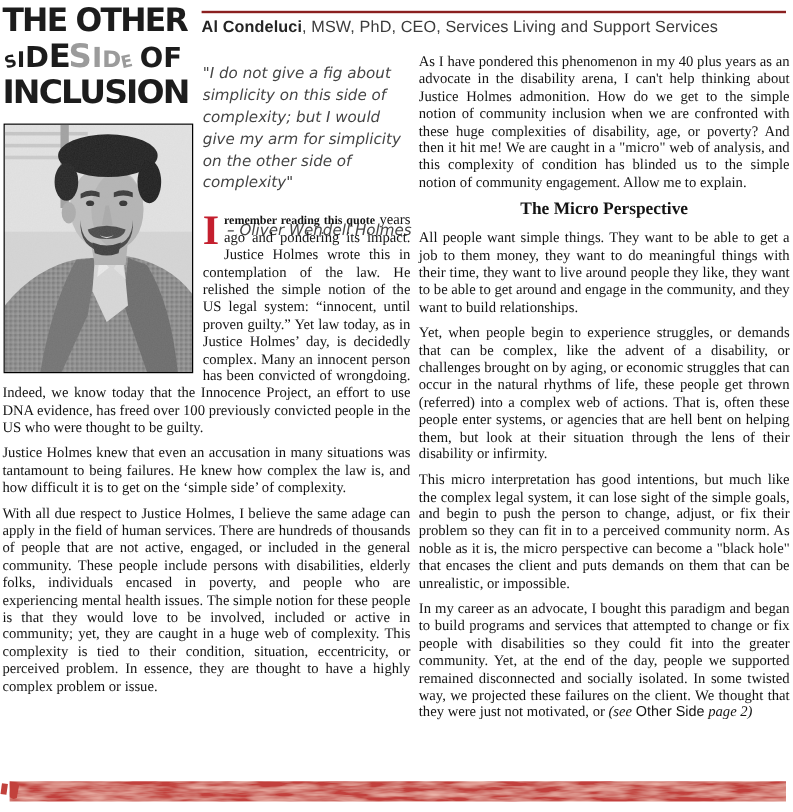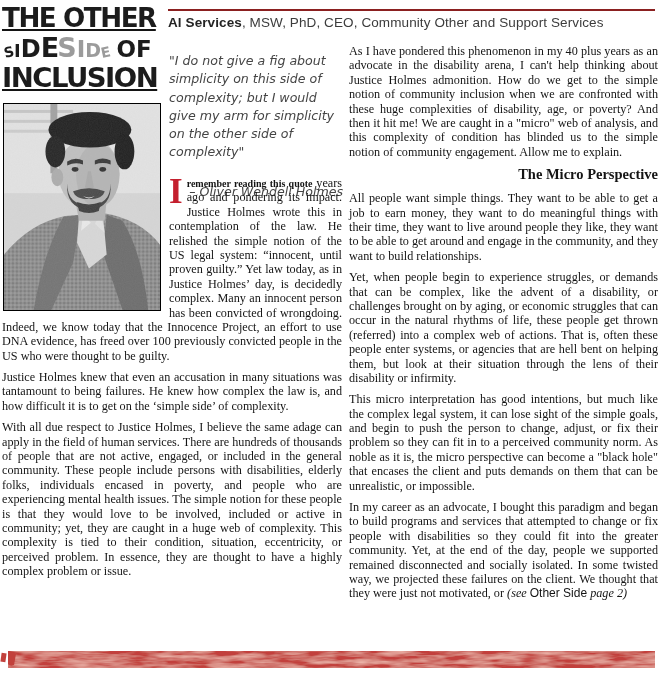--- a/index.html
+++ b/index.html
@@ -10,21 +10,21 @@
     --ink:#141414;
   }
   *{margin:0;padding:0;box-sizing:border-box;}
   html,body{background:#fff;}
   .page{
     position:relative;width:661px;height:677px;background:#ffffff;overflow:hidden;
     font-family:"Liberation Serif",serif;color:var(--ink);
   }
 
   
-  .masthead{position:absolute;left:2px;top:4px;width:164px;line-height:1;text-decoration:underline;}
+  .masthead{position:absolute;left:2px;top:4px;width:164px;line-height:1;}
   .title-line{font-family:"DejaVu Sans","Liberation Sans",sans-serif;font-weight:800;color:#1c1c1c;white-space:nowrap;}
   .t1{font-size:27px;letter-spacing:-1.5px;transform:scaleX(.97);transform-origin:left top;}
   .t3{font-size:27px;letter-spacing:-1.5px;margin-top:3px;transform:scaleX(1.02);transform-origin:left top;}
   .t2{margin-top:5px;margin-left:2px;white-space:nowrap;font-family:"DejaVu Sans","Liberation Sans",sans-serif;font-weight:700;}
   .t2 .word{display:inline-block;}
   .t2 .word span{display:inline-block;vertical-align:baseline;line-height:.9;}
   .w-side1{color:#1c1c1c;}
   .w-side1 .l0{font-size:14px;transform:rotate(-14deg);}
   .w-side1 .l1{font-size:18px;}
   .w-side1 .l2{font-size:24px;}
@@ -56,21 +56,21 @@
   .body-text{font-size:12.2px;line-height:1.18;text-align:justify;color:var(--ink);}
   .body-text p{margin-bottom:7px;}
   .left-region{position:absolute;left:2px;top:176px;width:340px;}
   .photo-spacer{float:left;width:167px;height:136px;}
   .drop-cap{float:left;font-size:35px;line-height:.8;font-weight:bold;color:var(--dropcap-red);
     margin:2px 4px 0 0;font-family:"Liberation Serif",serif;}
   .lead-bold{font-weight:bold;font-size:10px;}
   .ital{}
 
   .right-col{position:absolute;left:349px;top:44px;width:309px;}
-  .section-heading{font-size:14.5px;font-weight:bold;text-align:right;margin:3px 0 8px 0;}
+  .section-heading{font-size:14.5px;font-weight:bold;text-align:center;margin:3px 0 8px 0;}
   .cont-note{white-space:nowrap;}
   .cont-note .pre,.cont-note .post{font-style:italic;}
   .cont-note .name{font-family:"Liberation Sans",sans-serif;font-size:12px;}
 
   
   .bottom-bar{position:absolute;left:8px;top:651px;width:647px;height:17px;}
   .bottom-bar svg{display:block;width:100%;height:100%;}
   .bar-speck{position:absolute;left:1px;top:653px;width:5px;height:9px;background:var(--bar-red);
     transform:rotate(8deg);}
 </style>
@@ -82,21 +82,21 @@
   <div class="masthead">
     <div class="title-line t1">THE OTHER</div>
     <div class="t2">
       <span class="word w-side1"><span class="l0">S</span><span class="l1">I</span><span class="l2">D</span><span class="l3">E</span></span><span class="word w-side2"><span class="l0">S</span><span class="l1">I</span><span class="l2">D</span><span class="l3">E</span></span><span class="word w-of">OF</span>
     </div>
     <div class="title-line t3">INCLUSION</div>
   </div>
 
   <div class="top-rule"></div>
   <div class="byline">
-    <span class="name">Al Services</span><span>, MSW, PhD, CEO, Community Other and Support Services</span>
+    <span class="name">Al Condeluci</span><span>, MSW, PhD, CEO, Services Living and Support Services</span>
   </div>
 
   <div class="photo">
     <svg viewBox="0 0 158 208" preserveAspectRatio="none">
       <defs>
         <pattern id="tweed" width="4" height="4" patternUnits="userSpaceOnUse">
           <rect width="4" height="4" fill="#8e8e8e"></rect>
           <rect x="0" y="0" width="2" height="2" fill="#7c7c7c"></rect>
           <rect x="2" y="2" width="2" height="2" fill="#9a9a9a"></rect>
         </pattern>
@@ -155,21 +155,21 @@
   <div class="left-region body-text">
     <div class="photo-spacer"></div>
     <p><span class="drop-cap">I</span><span class="lead-bold">remember reading this quote</span><span> years ago and pondering its impact. Justice Holmes wrote this in contemplation of the law. He relished the simple notion of the US legal system: “innocent, until proven guilty.” Yet law today, as in Justice Holmes’ day, is decidedly complex. Many an innocent person has been convicted of wrongdoing.  Indeed, we know today that the </span><span class="ital">Innocence Project</span><span>, an effort to use DNA evidence, has freed over 100 previously convicted people in the US who were thought to be guilty.</span></p>
     <p>Justice Holmes knew that even an accusation in many situations was tantamount to being failures. He knew how complex the law is, and how difficult it is to get on the ‘simple side’ of complexity.</p>
     <p>With all due respect to Justice Holmes, I believe the same adage can apply in the field of human services. There are hundreds of thousands of people that are not active, engaged, or included in the general community. These people include persons with disabilities, elderly folks, individuals encased in poverty, and people who are experiencing mental health issues. The simple notion for these people is that they would love to be involved, included or active in community; yet, they are caught in a huge web of complexity. This complexity is tied to their condition, situation, eccentricity, or perceived problem. In essence, they are thought to have a highly complex problem or issue.</p>
   </div>
 
   <div class="right-col body-text">
     <p>As I have pondered this phenomenon in my 40 plus years as an advocate in the disability arena, I can't help thinking about Justice Holmes admonition. How do we get to the simple notion of community inclusion when we are confronted with these huge complexities of disability, age, or poverty? And then it hit me! We are caught in a "micro" web of analysis, and this complexity of condition has blinded us to the simple notion of community engagement. Allow me to explain.</p>
     <div class="section-heading">The Micro Perspective</div>
-    <p>All people want simple things. They want to be able to get a job to earn money, they want to do meaningful things with their time, they want to live around people they like, they want to be able to get around and engage in the community, and they want to build relationships.</p>
+    <p>All people want simple things. They want to be able to get a job to them money, they want to do meaningful things with their time, they want to live around people they like, they want to be able to get around and engage in the community, and they want to build relationships.</p>
     <p>Yet, when people begin to experience struggles, or demands that can be complex, like the advent of a disability, or challenges brought on by aging, or economic struggles that can occur in the natural rhythms of life, these people get thrown (referred) into a complex web of actions. That is, often these people enter systems, or agencies that are hell bent on helping them, but look at their situation through the lens of their disability or infirmity.</p>
     <p>This micro interpretation has good intentions, but much like the complex legal system, it can lose sight of the simple goals, and begin to push the person to change, adjust, or fix their problem so they can fit in to a perceived community norm. As noble as it is, the micro perspective can become a "black hole" that encases the client and puts demands on them that can be unrealistic, or impossible.</p>
     <p><span>In my career as an advocate, I bought this paradigm and began to build programs and services that attempted to change or fix people with disabilities so they could fit into the greater community. Yet, at the end of the day, people we supported remained disconnected and socially isolated. In some twisted way, we projected these failures on the client.  We thought that they were just not motivated, or </span><span class="cont-note"><span class="pre">(see </span><span class="name">Other Side</span><span class="post"> page 2)</span></span></p>
   </div>
 
   <div class="bar-speck"></div>
   <div class="bottom-bar">
     <svg viewBox="0 0 647 17" preserveAspectRatio="none">
       <defs>
         <filter id="mottle" x="0" y="0" width="100%" height="100%">

